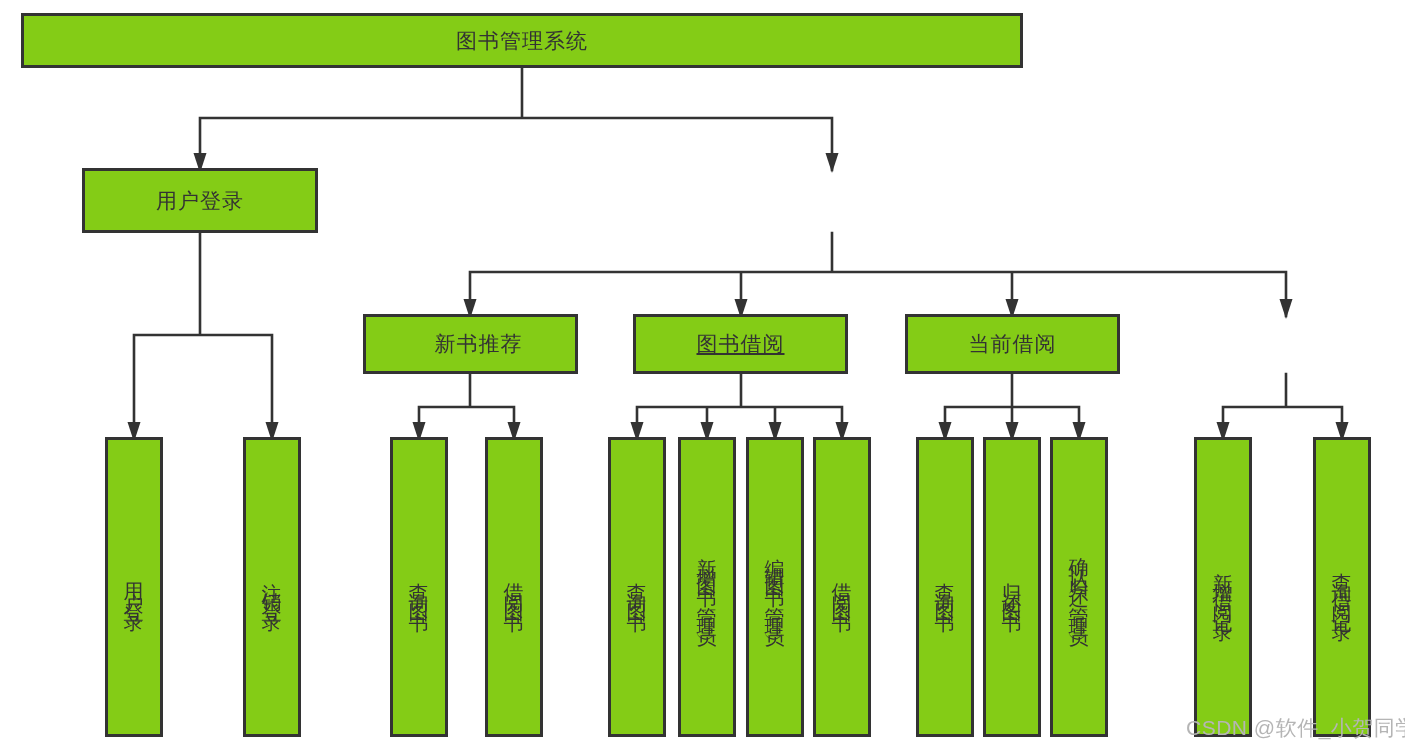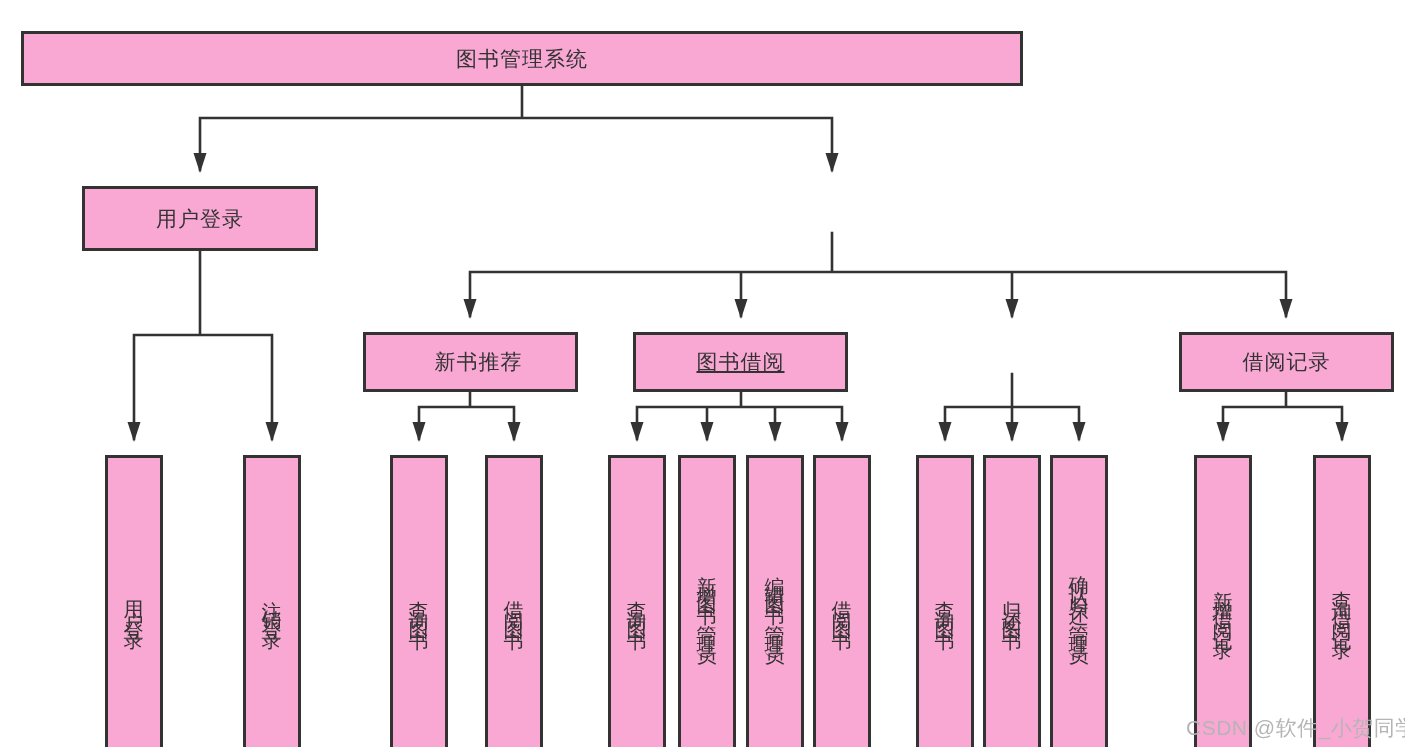--- a/index.html
+++ b/index.html
@@ -17,28 +17,27 @@
   }
   .connectors {
     position: absolute;
     left: 0;
     top: 0;
     z-index: 1;
   }
   .node {
     position: absolute;
     box-sizing: border-box;
-    background: #f9a8d4;
+    background: #84cc16;
     border: 3px solid #333333;
     color: #333333;
     display: flex;
     align-items: center;
     justify-content: center;
     z-index: 2;
-    margin-top: 18px;
   }
   .hnode {
     font-size: 21px;
     letter-spacing: 1px;
   }
   .vnode {
     width: 58px;
     height: 300px;
   }
   .vnode .vtext {
@@ -105,21 +104,21 @@
       <polygon points="1335.5,422 1348.5,422 1342,442"></polygon>
     </g>
   </svg>
 
   <div class="node hnode" style="left:21px; top:13px; width:1002px; height:55px;">图书管理系统</div>
 
   <div class="node hnode" style="left:82px; top:168px; width:236px; height:65px;">用户登录</div>
 
   <div class="node hnode" style="left:363px; top:314px; width:215px; height:60px;padding-left:16px;">新书推荐</div>
   <div class="node hnode" style="left:633px; top:314px; width:215px; height:60px;text-decoration:underline;">图书借阅</div>
-  <div class="node hnode" style="left:1179px; top:314px; width:215px; height:60px;">借阅记录</div>
+  <div class="node hnode" style="left:905px; top:314px; width:215px; height:60px;">当前借阅</div>
 
   <div class="node vnode" style="left:105px; top:437px;">
     <span class="vtext">用户登录</span>
   </div>
   <div class="node vnode" style="left:243px; top:437px;">
     <span class="vtext">注销登录</span>
   </div>
 
   <div class="node vnode" style="left:390px; top:437px;">
     <span class="vtext">查询图书</span>

